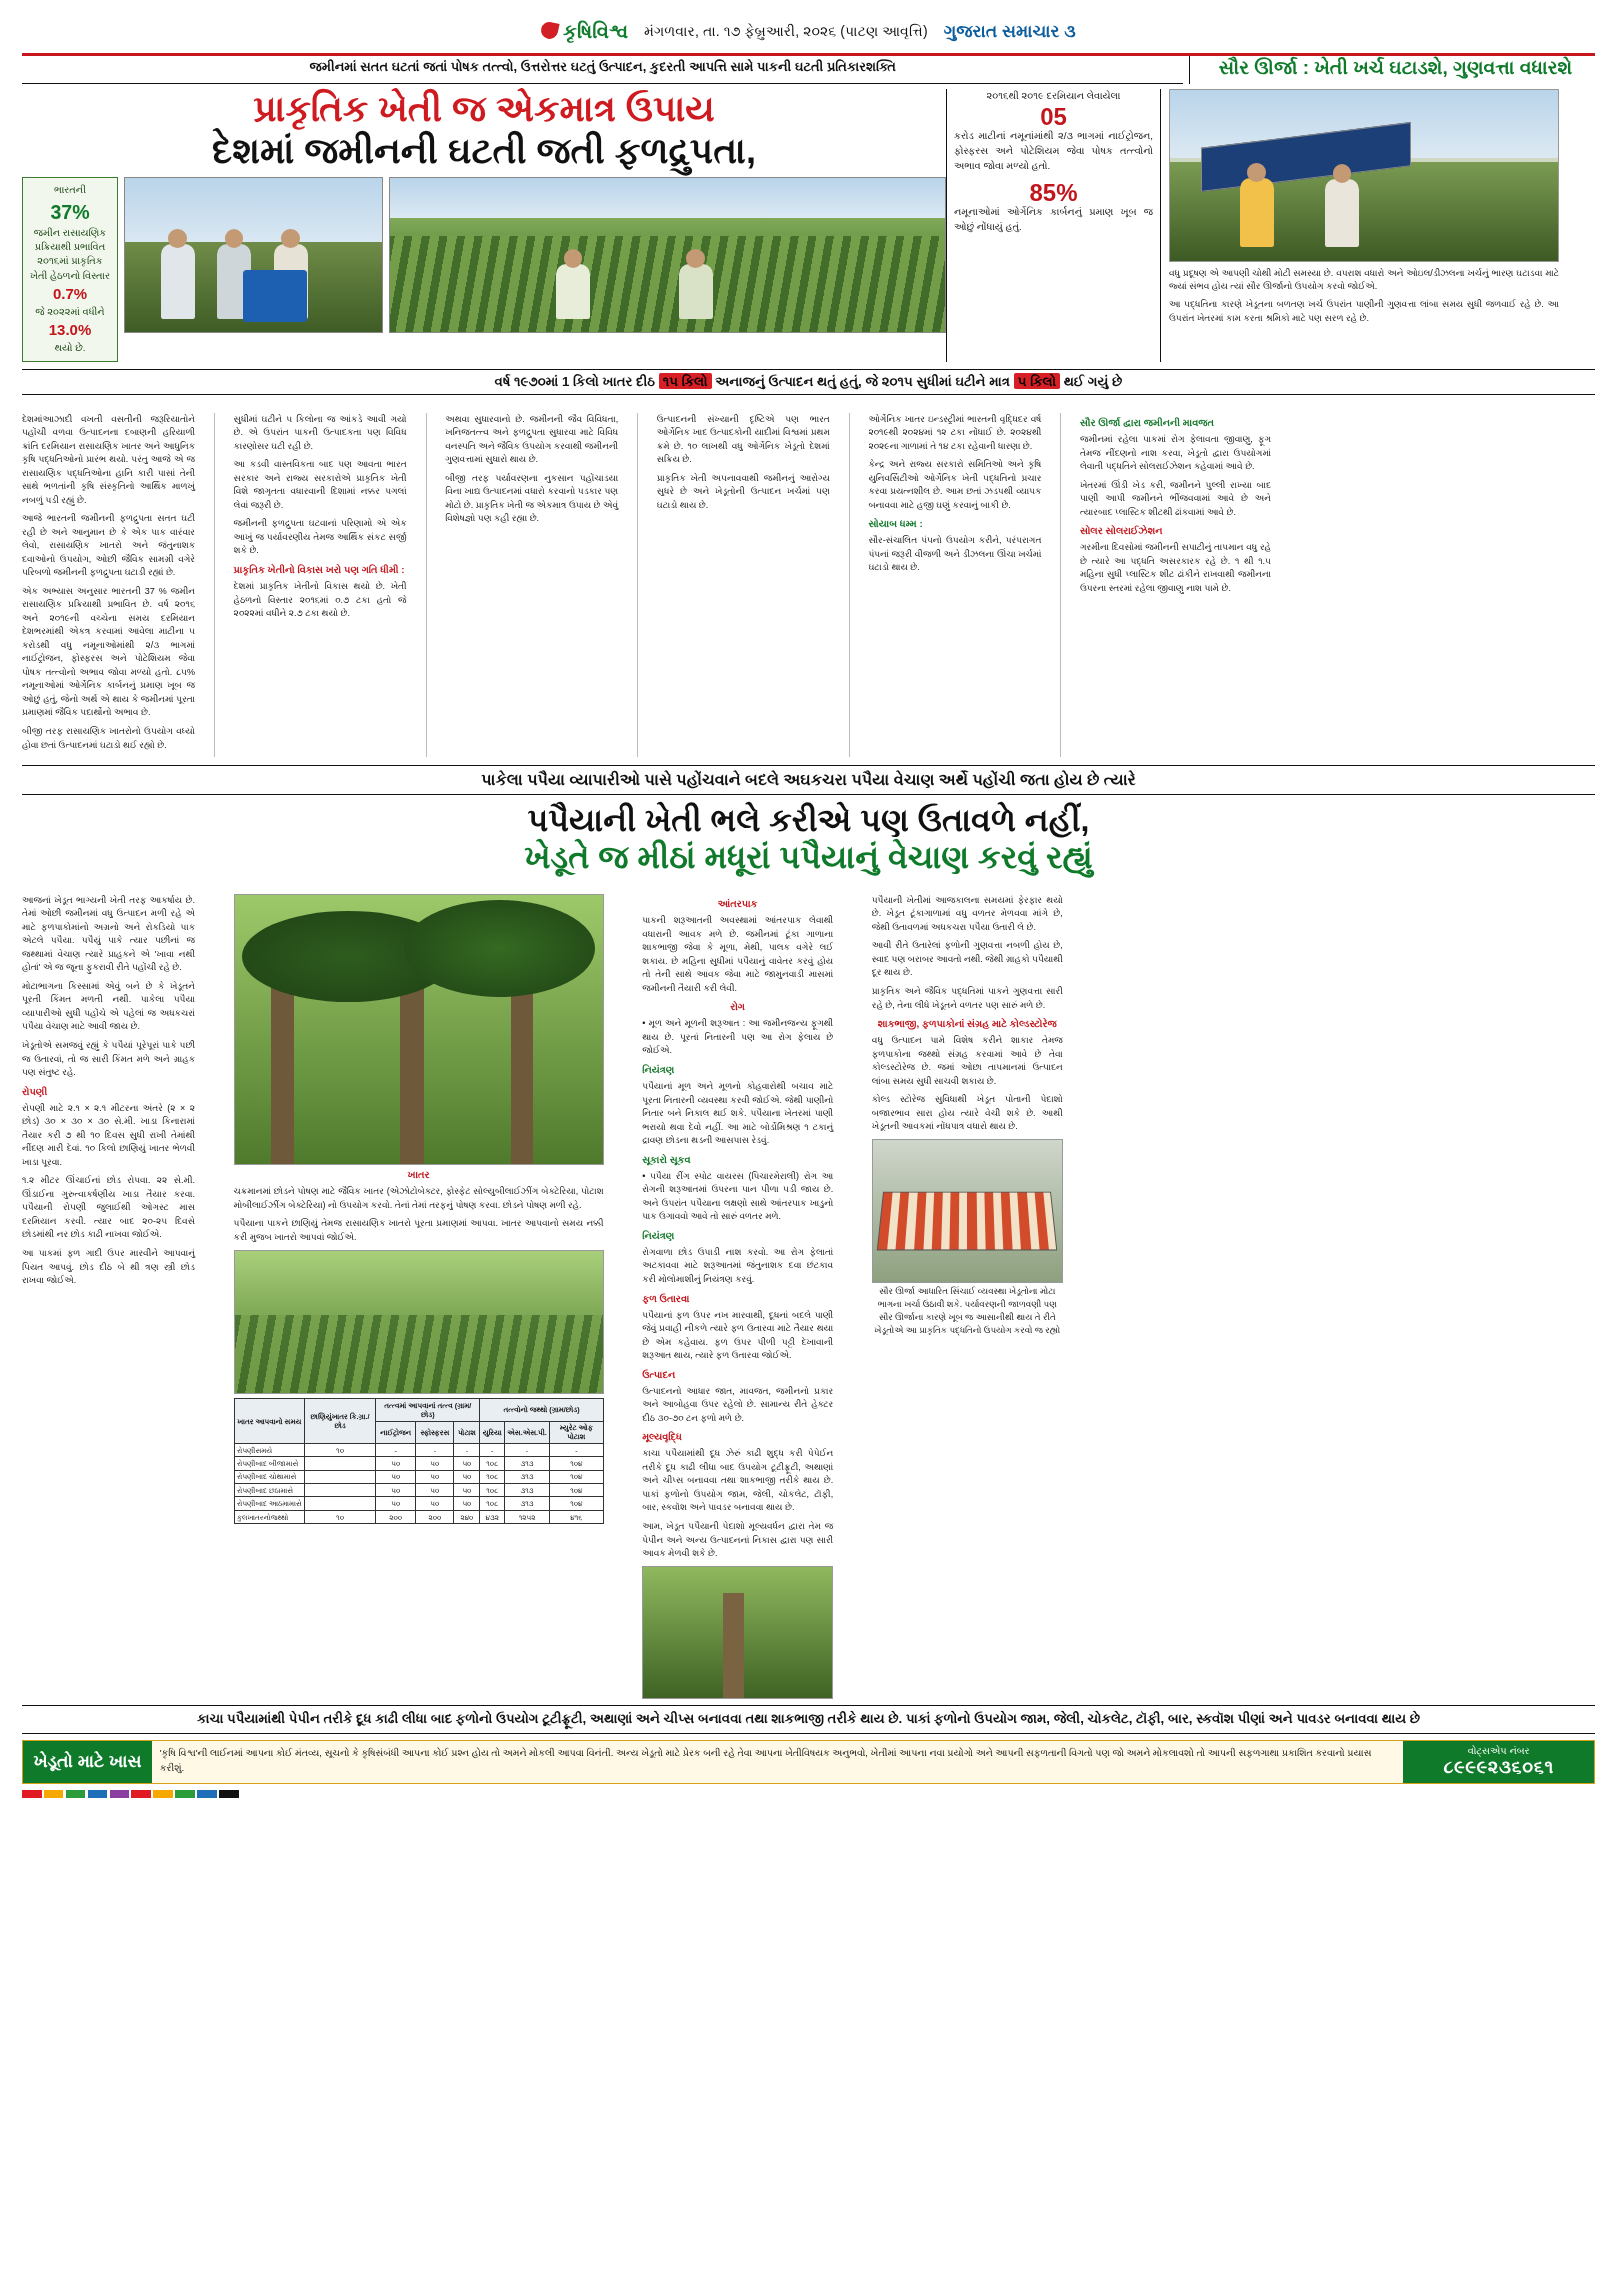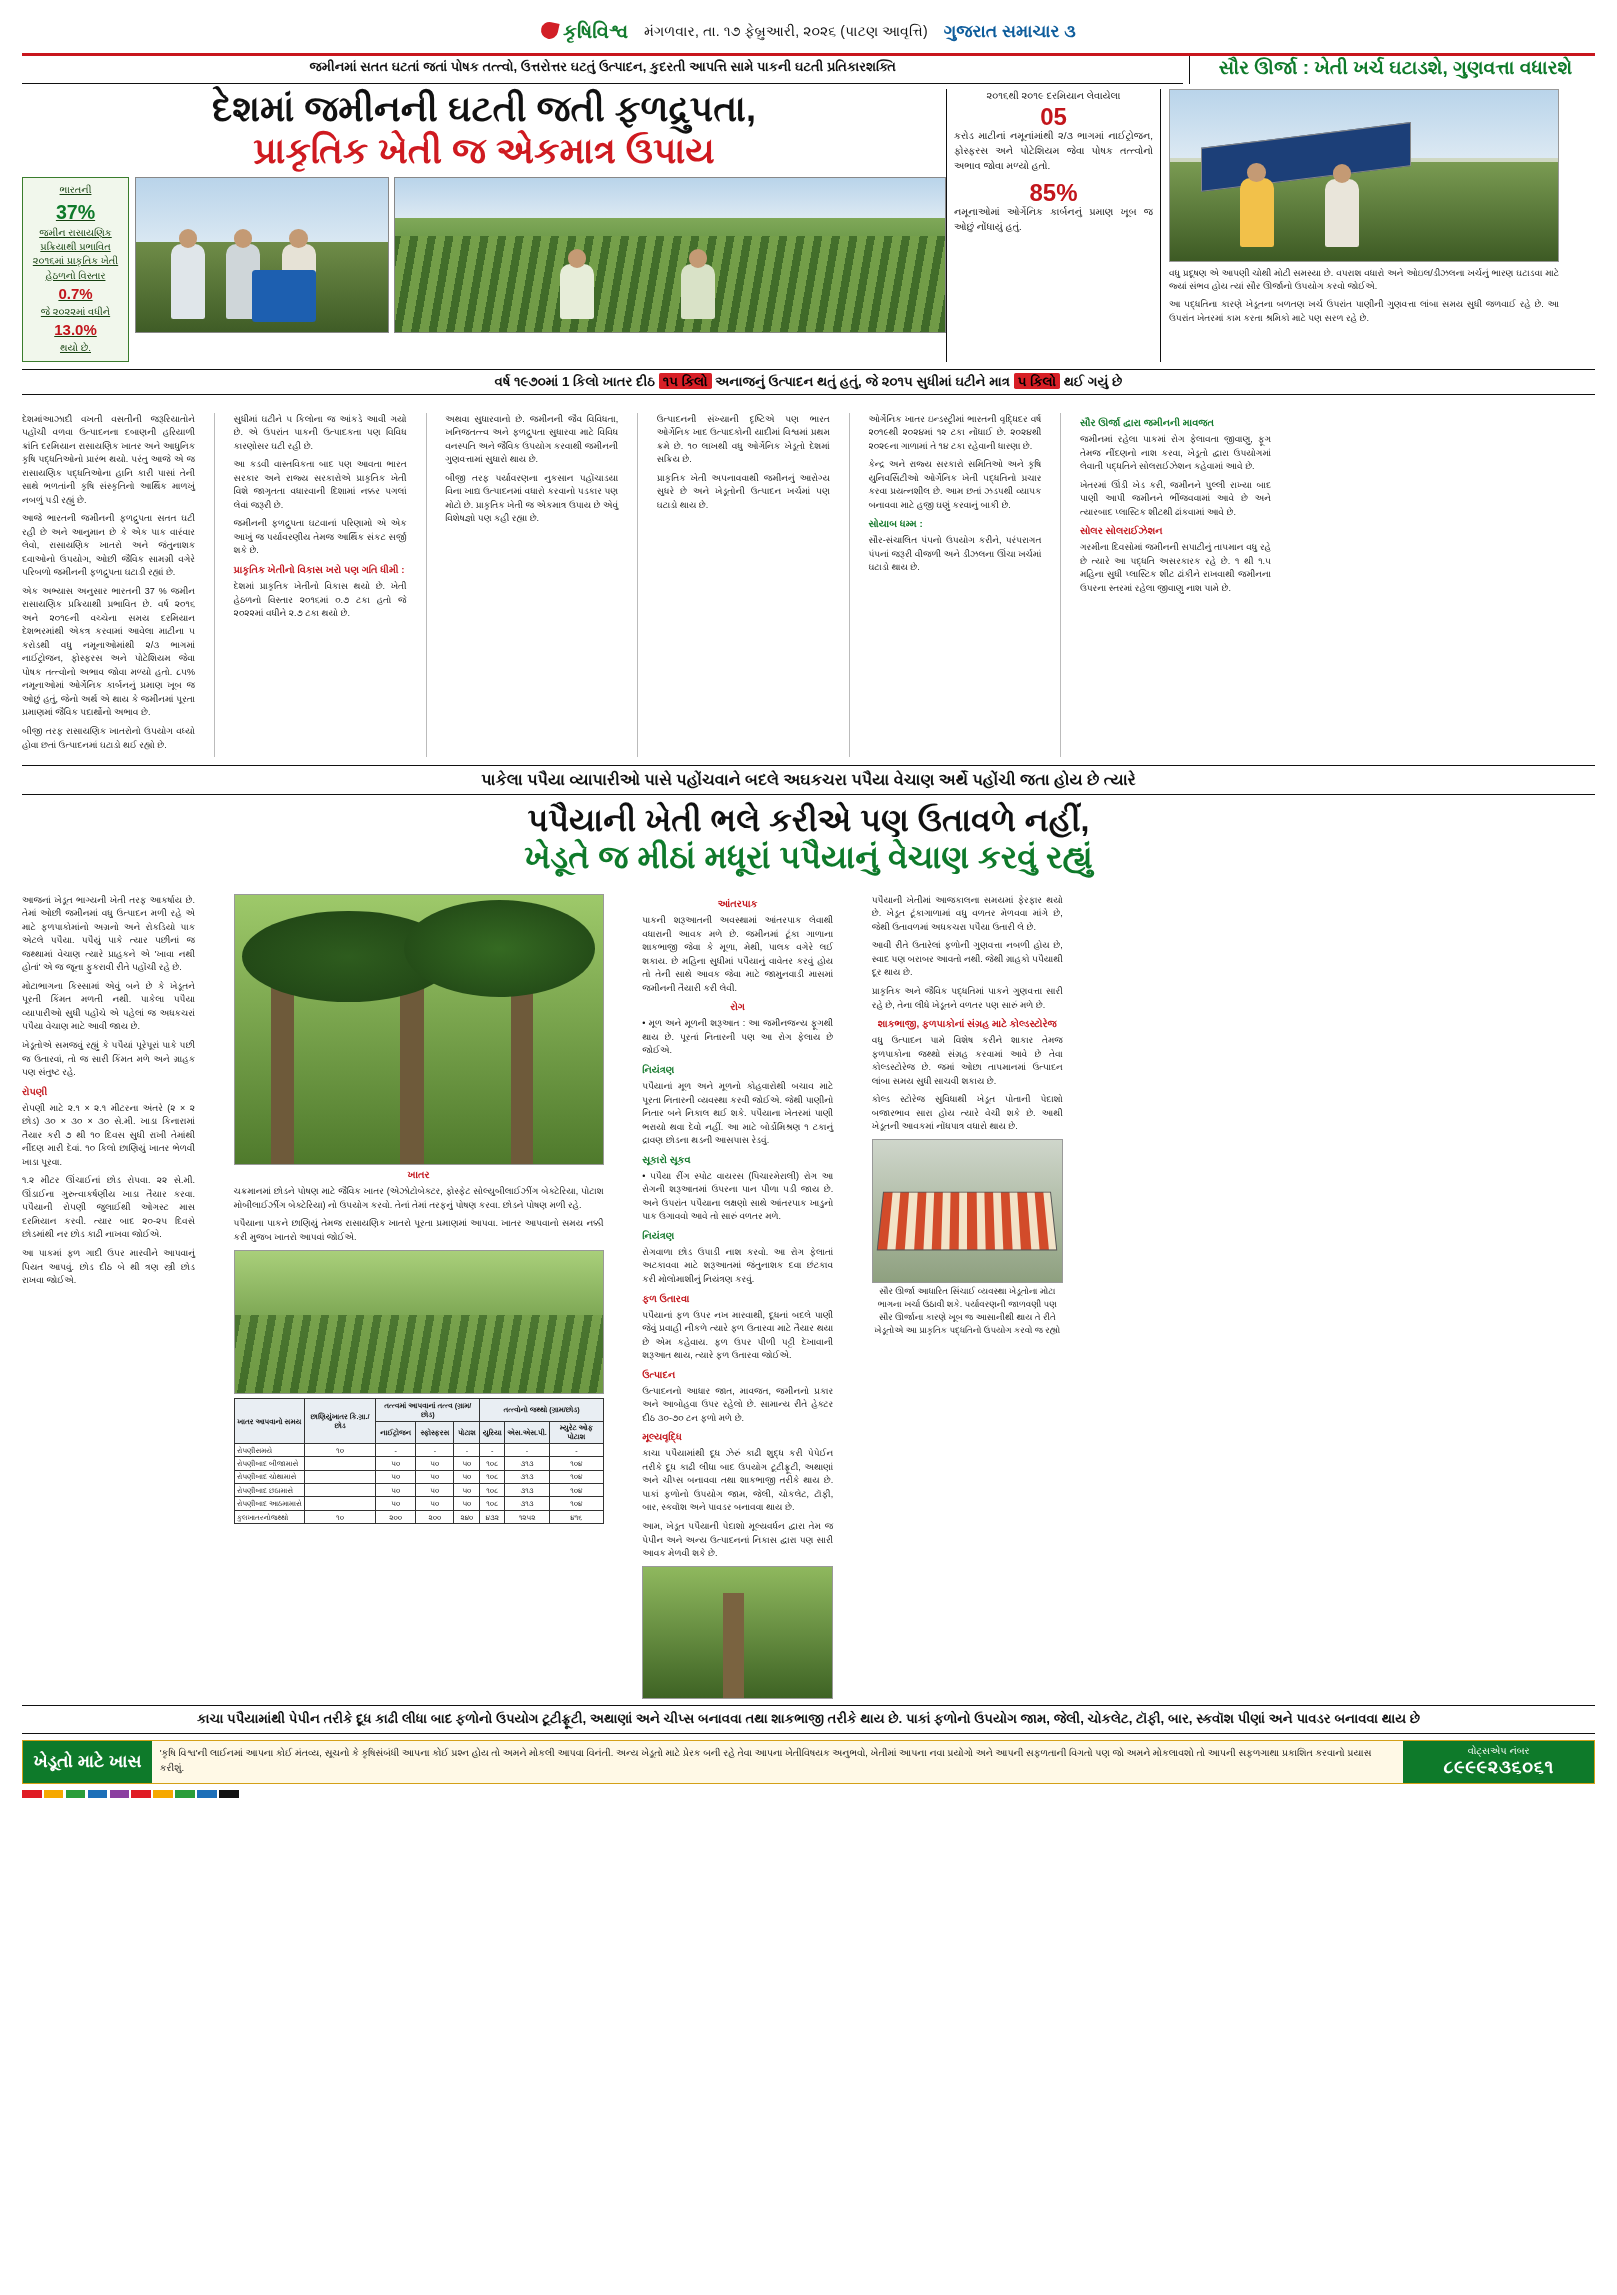--- a/index.html
+++ b/index.html
@@ -86,29 +86,28 @@
   }
   .headline-red { color: #cf1a20; }
 
   .hero-row {
     display: flex;
     align-items: stretch;
     gap: 5.8px;
     margin-top: 5.8px;
   }
   .stat-box {
-    width: 107px;
+    width: 96px;
     border: 1.2px solid #3a7d2c;
     background: #f1f7ec;
     padding: 5.8px 4.6px;
     font-size: 9.8px;
     line-height: 1.45;
     text-align: center;
     color: #15400f;
-    text-decoration: underline;
   }
   .stat-big { font-size: 19.6px; font-weight: bold; color: #0e7a2a; display: block; text-align: center; }
   .stat-mid { font-size: 15px; font-weight: bold; color: #c2161c; display: block; }
   .hero-img { flex: 1 1 auto; position: relative; overflow: hidden; border: 0.6px solid #888; }
   .hero-img.a { background: linear-gradient(#6f8d55 0%, #4e6b3a 40%, #7a5a36 100%); }
   .hero-img.b { background: linear-gradient(#9fc172 0%, #5c8c3c 55%, #3d6128 100%); }
 
   .photo {
     position: relative;
     overflow: hidden;
@@ -236,22 +235,22 @@
     <div class="kicker" style="flex:1 1 1144px">જમીનમાં સતત ઘટતાં જતાં પોષક તત્ત્વો, ઉત્તરોત્તર ઘટતું ઉત્પાદન, કુદરતી આપત્તિ સામે પાકની ઘટતી પ્રતિકારશક્તિ</div>
     <div class="vdiv"></div>
     <div style="width:399px; text-align:center; padding-top:1.2px;">
       <div class="right-head">સૌર ઊર્જા : ખેતી ખર્ચ ઘટાડશે, ગુણવત્તા વધારશે</div>
     </div>
   </div>
 
   <div class="top-wrap">
 
     <div class="top-left">
+      <div class="headline-main headline-red">પ્રાકૃતિક ખેતી જ એકમાત્ર ઉપાય</div>
       <div class="headline-main">દેશમાં જમીનની ઘટતી જતી ફળદ્રુપતા,</div>
-      <div class="headline-main headline-red">પ્રાકૃતિક ખેતી જ એકમાત્ર ઉપાય</div>
 
       <div class="hero-row">
         <div class="stat-box">
           <span>ભારતની</span>
           <span class="stat-big">37%</span>
           <span>જમીન રાસાયણિક પ્રક્રિયાથી પ્રભાવિત</span>
           <span>૨૦૧૬માં પ્રાકૃતિક ખેતી હેઠળનો વિસ્તાર</span>
           <span class="stat-mid">0.7%</span>
           <span>જે ૨૦૨૨માં વધીને</span>
           <span class="stat-mid">13.0%</span>

